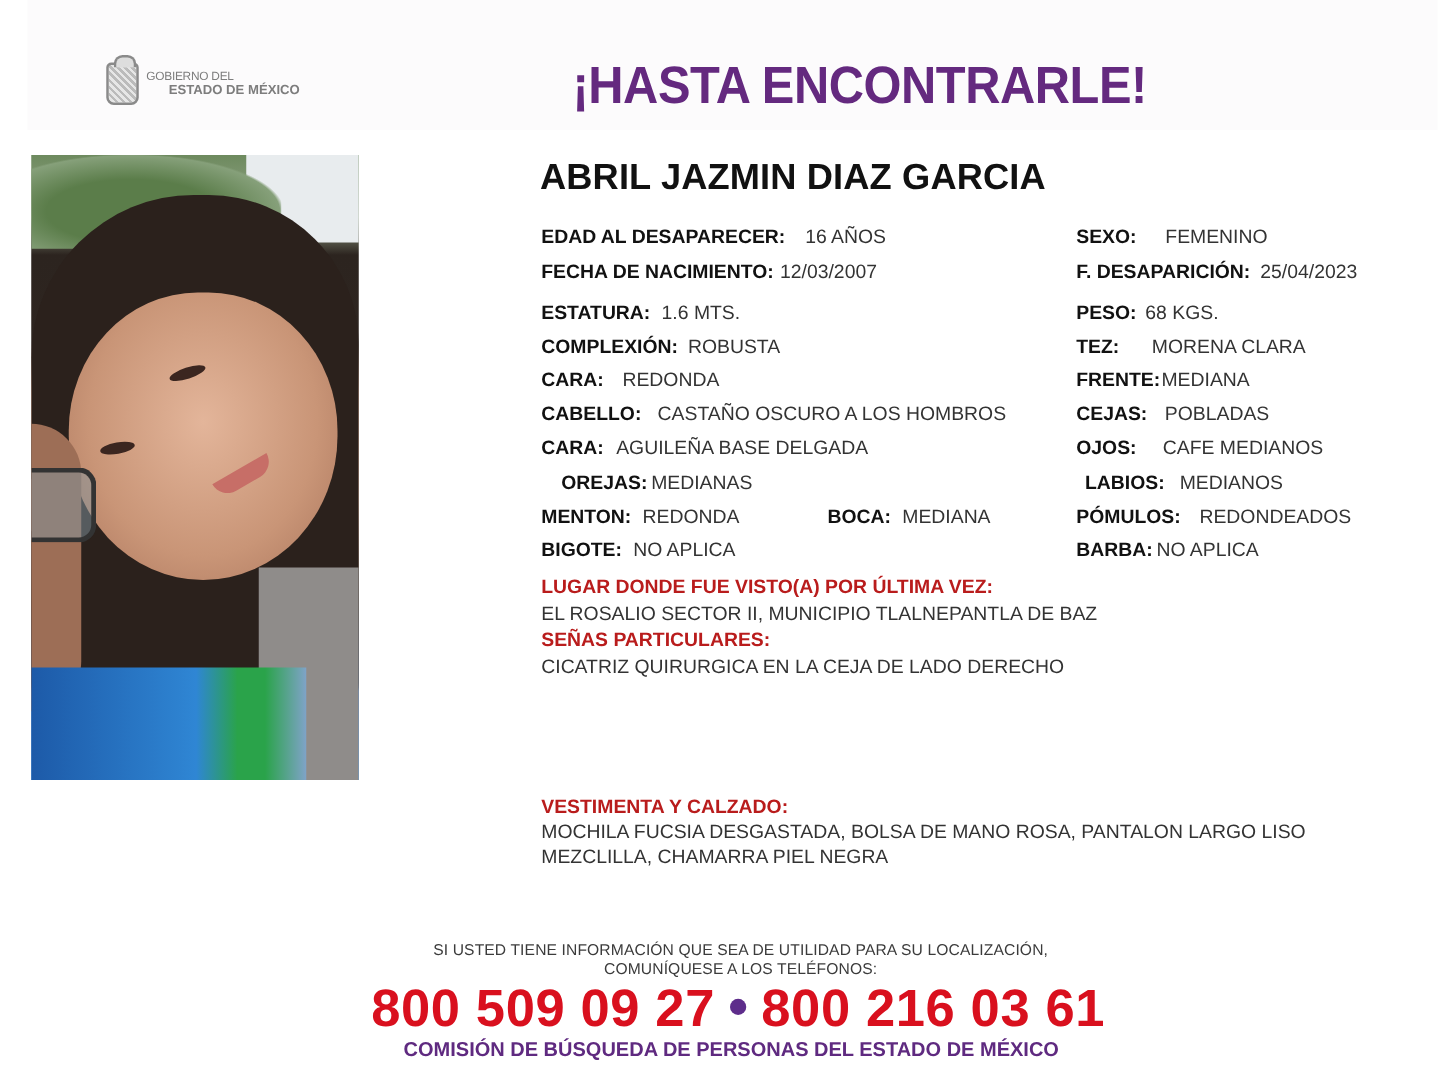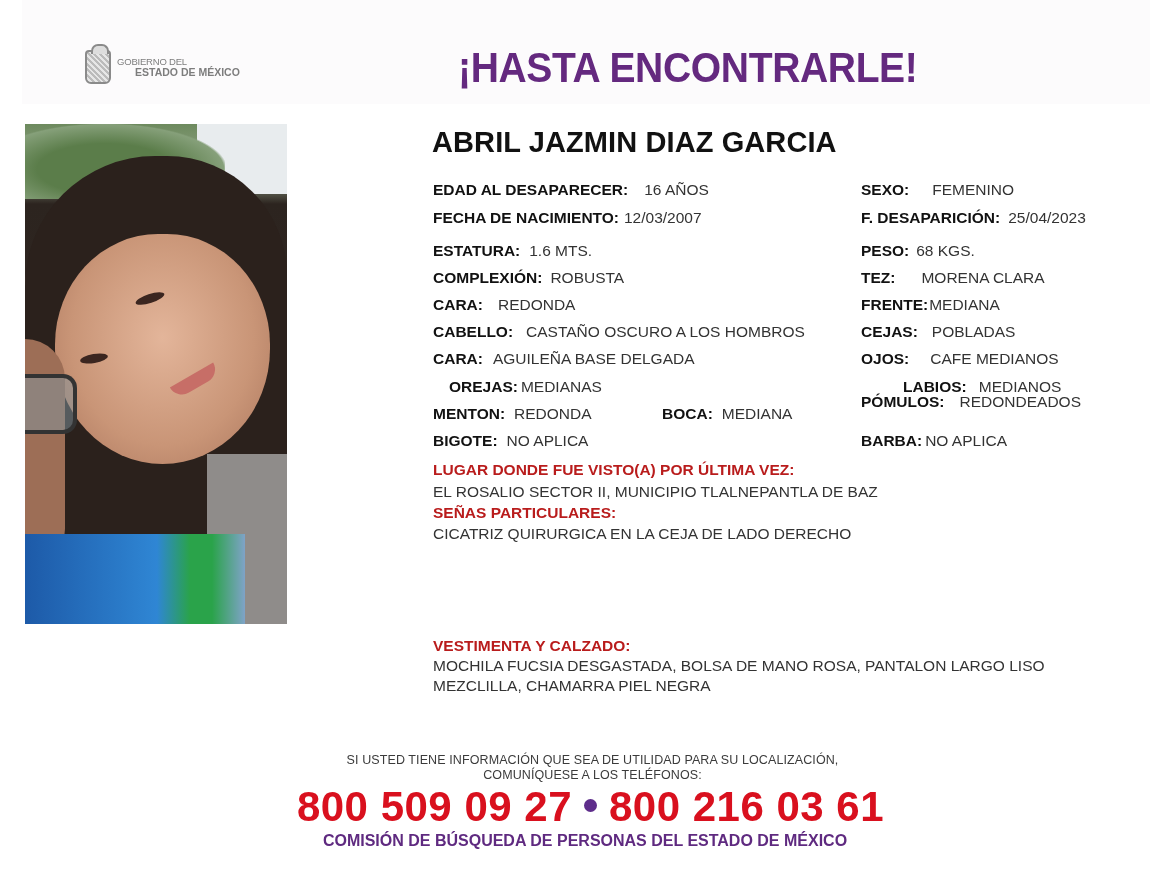--- a/index.html
+++ b/index.html
@@ -149,24 +149,24 @@
 </div>
 <div class="field" style="left:861px; top:296px;">
   <span class="lbl">FRENTE:</span><span style="display:inline-block;width:1px"></span><span class="val">MEDIANA</span>
 </div>
 <div class="field" style="left:861px; top:323px;">
   <span class="lbl">CEJAS:</span><span style="display:inline-block;width:14px"></span><span class="val">POBLADAS</span>
 </div>
 <div class="field" style="left:861px; top:350px;">
   <span class="lbl">OJOS:</span><span style="display:inline-block;width:21px"></span><span class="val">CAFE MEDIANOS</span>
 </div>
-<div class="field" style="left:903px; top:378px;">
+<div class="field" style="left:868px; top:378px;">
   <span class="lbl">LABIOS:</span><span style="display:inline-block;width:12px"></span><span class="val">MEDIANOS</span>
 </div>
-<div class="field" style="left:861px; top:393px;text-align:center;">
+<div class="field" style="left:861px; top:405px;text-align:center;">
   <span class="lbl">PÓMULOS:</span><span style="display:inline-block;width:15px"></span><span class="val">REDONDEADOS</span>
 </div>
 <div class="field" style="left:861px; top:432px;">
   <span class="lbl">BARBA:</span><span style="display:inline-block;width:3px"></span><span class="val">NO APLICA</span>
 </div>
 
 <div class="section-title" style="left:433px; top:461px;">LUGAR DONDE FUE VISTO(A) POR ÚLTIMA VEZ:</div>
 <div class="section-text" style="left:433px; top:483px;">EL ROSALIO SECTOR II, MUNICIPIO TLALNEPANTLA DE BAZ</div>
 <div class="section-title" style="left:433px; top:504px;">SEÑAS PARTICULARES:</div>
 <div class="section-text" style="left:433px; top:525px;">CICATRIZ QUIRURGICA  EN LA CEJA DE LADO DERECHO</div>

